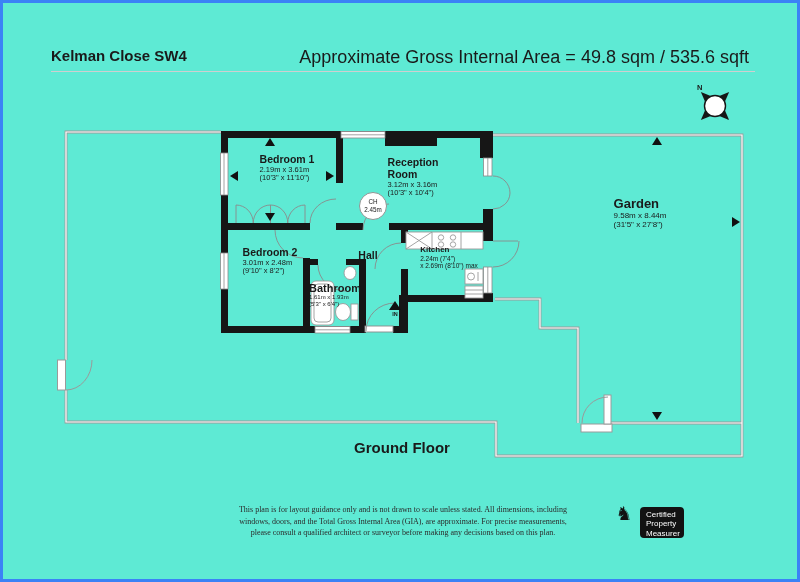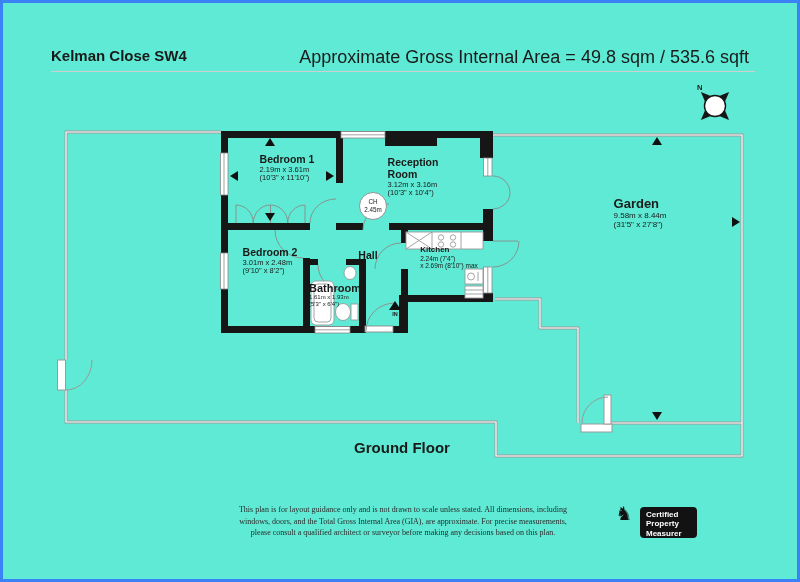--- a/index.html
+++ b/index.html
@@ -29,22 +29,22 @@
   .n-text{position:absolute;left:694px;top:80px;font-size:7.5px;font-weight:bold;}
   .floor-lbl{position:absolute;left:399px;top:436px;transform:translateX(-50%);
     font-size:15px;font-weight:bold;white-space:nowrap;}
   .disclaimer{position:absolute;left:400px;top:501px;transform:translateX(-50%);
     width:470px;text-align:center;font-size:8px;line-height:11.5px;color:#2b2b2b;font-family:Liberation Serif, serif;}
   .disclaimer span{display:block;}
   .rics{position:absolute;left:606px;top:502px;width:100px;height:40px;}
   .rics-lion{position:absolute;left:15px;top:-3px;transform:translateX(-50%);font-size:19px;color:#111;}
   .rics-word{position:absolute;left:15px;top:23px;transform:translateX(-50%);
     font-size:8px;font-weight:bold;letter-spacing:.5px;color:#111;margin-left:32px;}
-  .rics-badge{position:absolute;left:31px;top:2px;width:57px;height:31px;background:#121212;
-    border-radius:4px;color:#fff;font-size:8px;font-weight:bold;line-height:9.4px;
+  .rics-badge{position:absolute;left:31px;top:2px;width:44px;height:31px;background:#121212;
+    border-radius:4px;color:#fff;font-size:8px;font-weight:normal;line-height:9.4px;
     padding:3px 0 0 6px;box-sizing:border-box;}
   .rics-badge span{display:block;}
 </style>
 </head>
 <body>
 
 <div id="page">
 
   <div class="hdr-title">Kelman Close SW4</div>
   <div class="hdr-area">Approximate Gross Internal Area = 49.8 sqm / 535.6 sqft</div>

